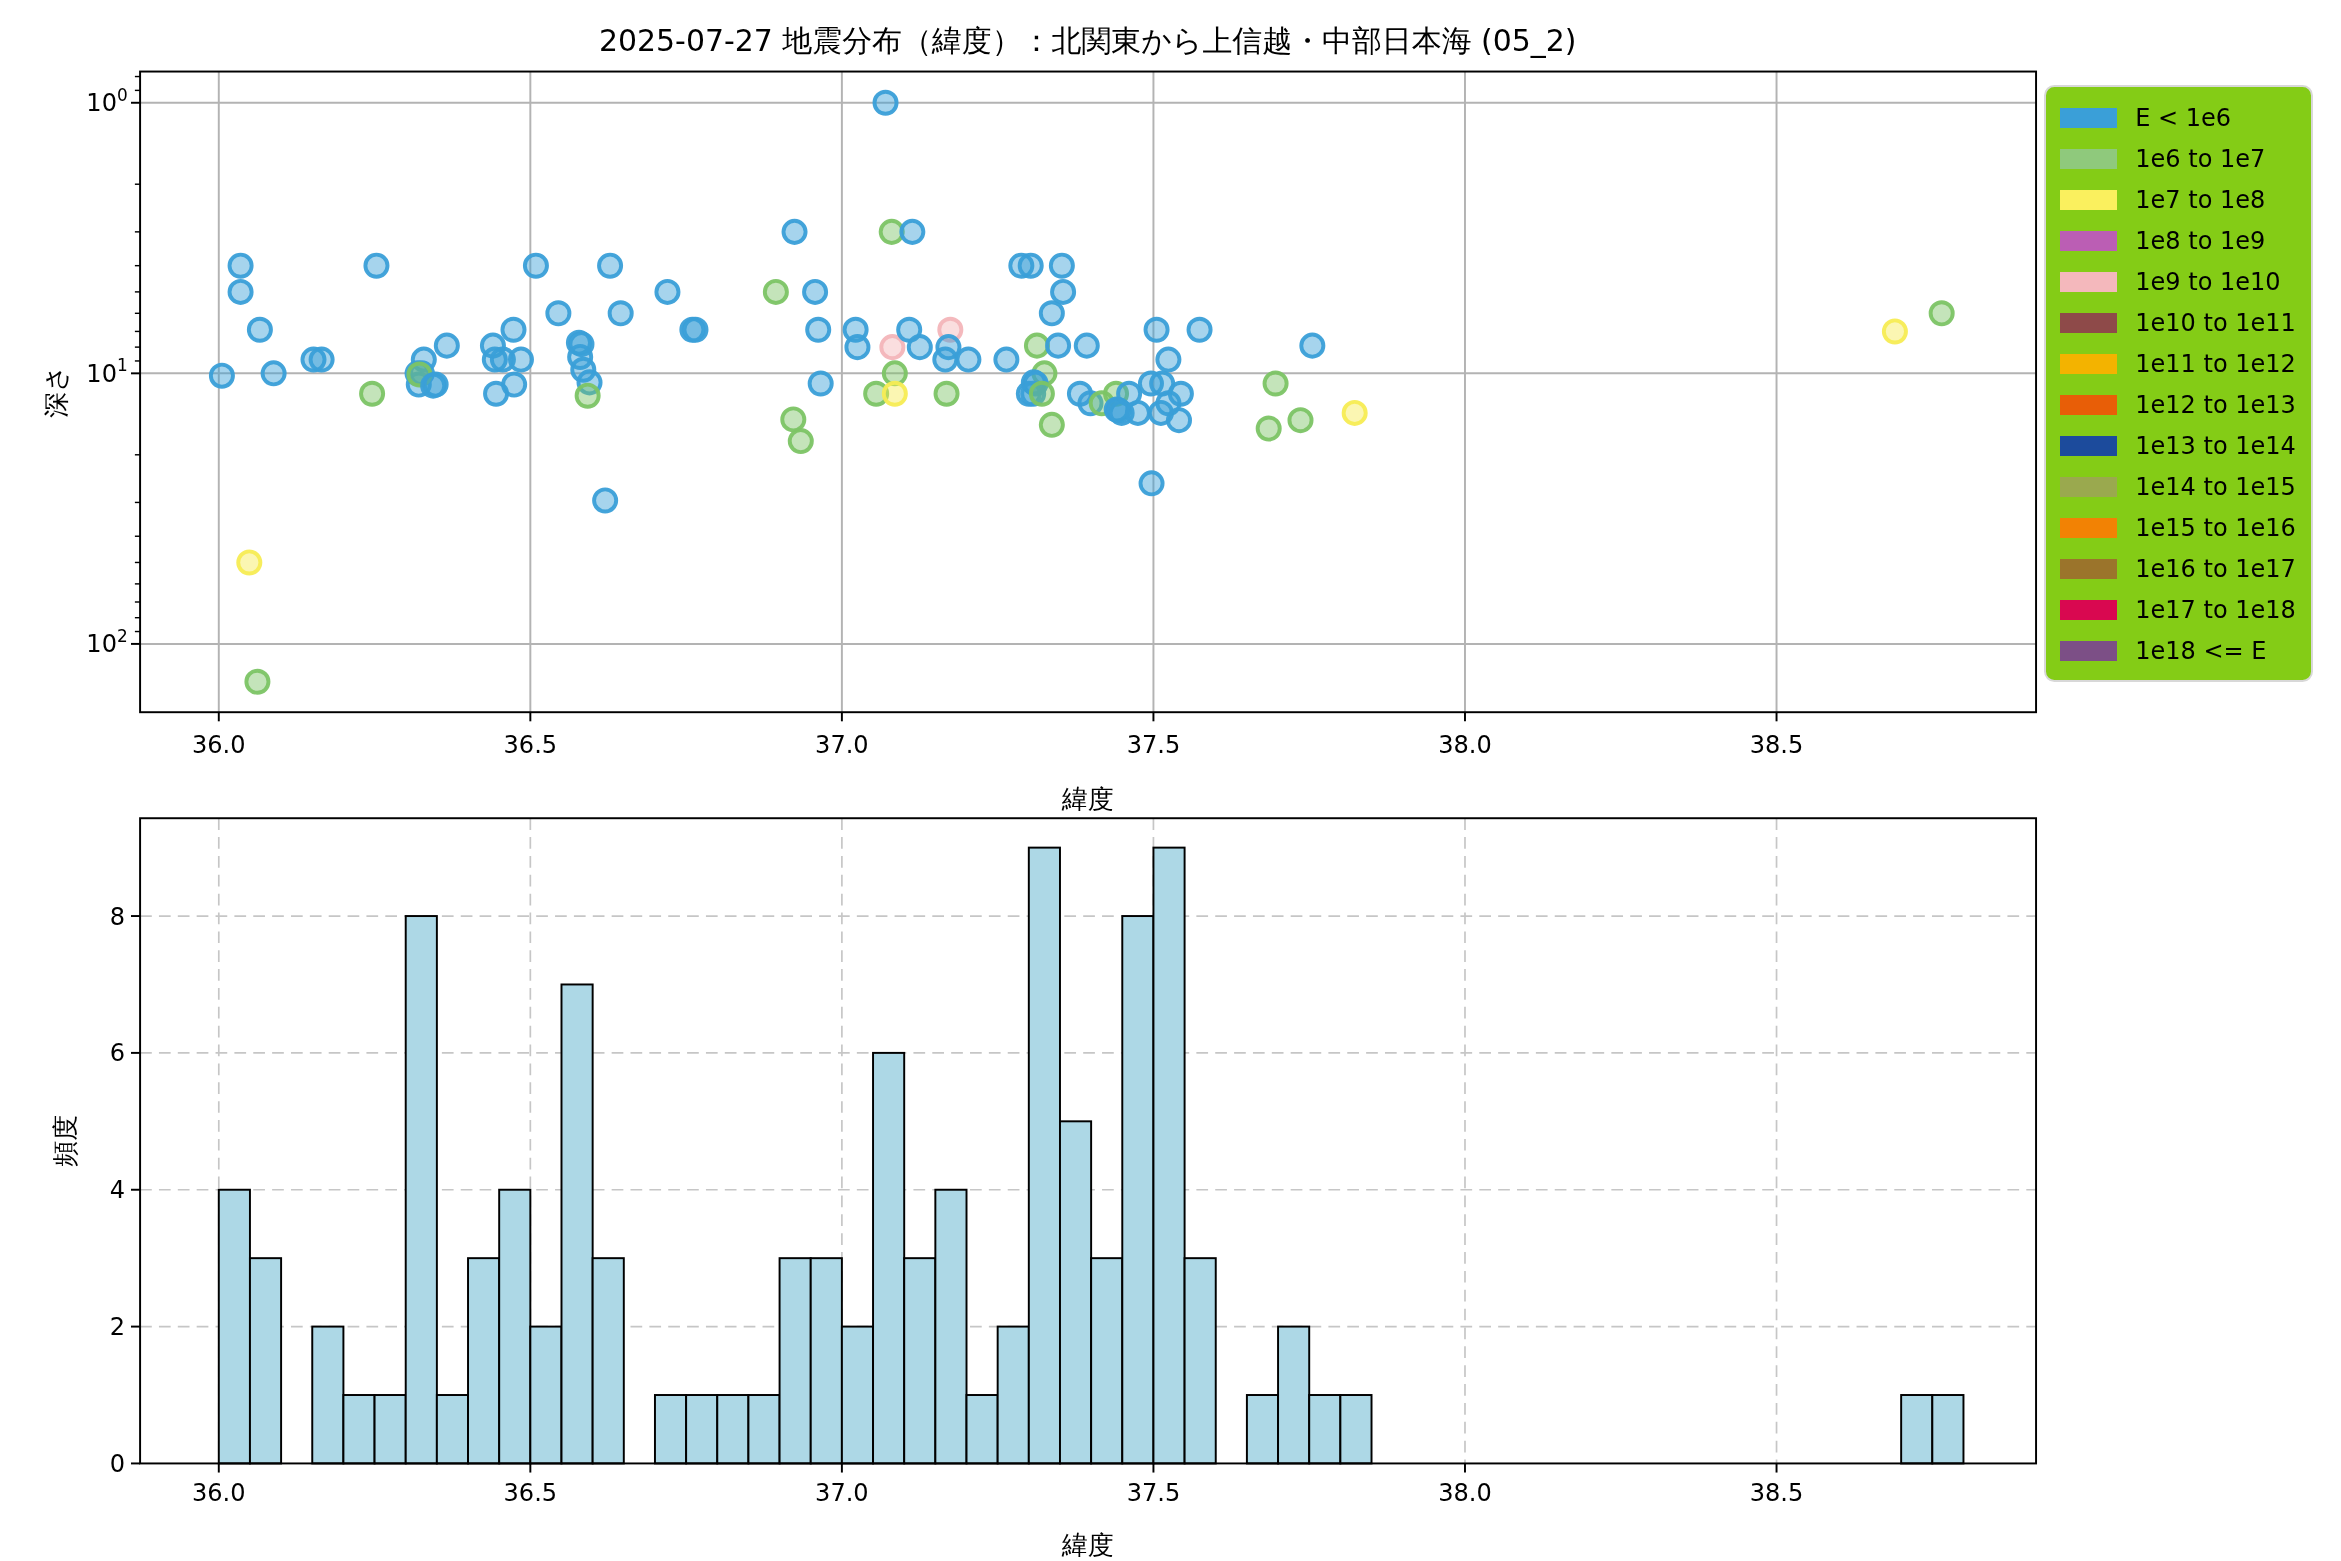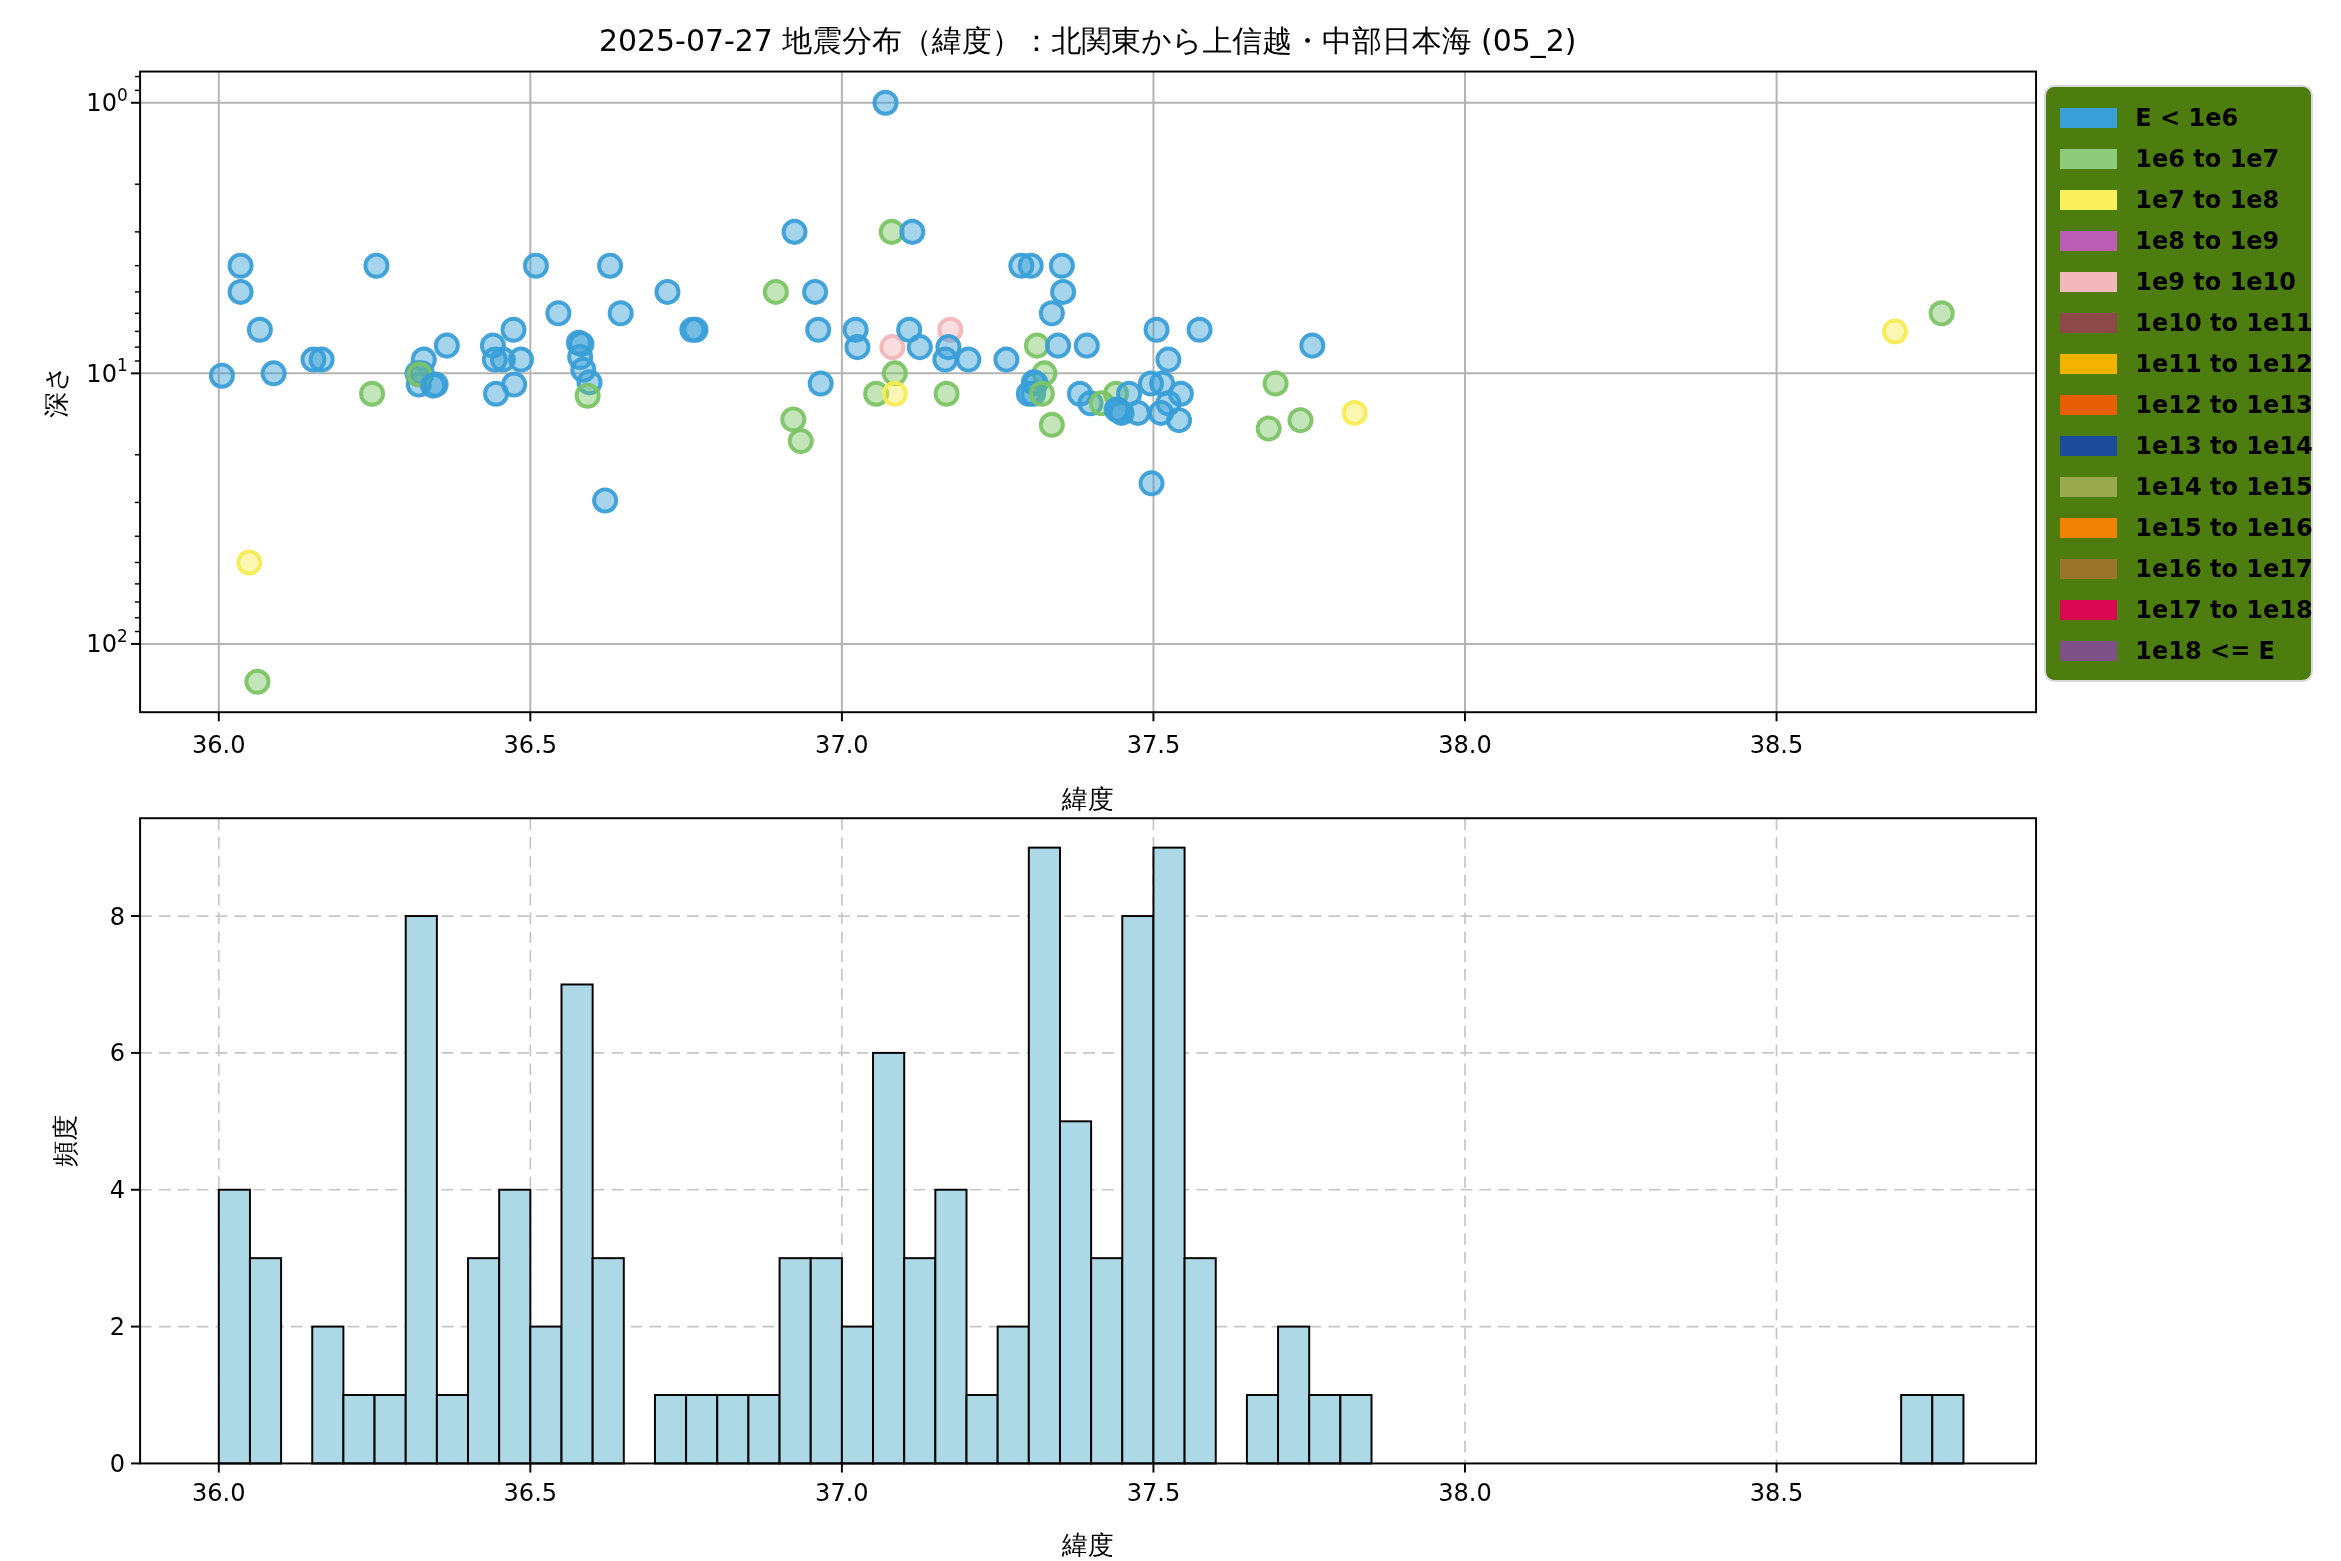--- a/index.html
+++ b/index.html
@@ -2,22 +2,22 @@
 <html style="font-size:10.4px"><head>
 <meta charset="utf-8">
 <style>
   html,body{margin:0;padding:0;background:#ffffff;}
   body{width:2342px;height:1561px;position:relative;font-family:"DejaVu Sans","Liberation Sans",sans-serif;}
   #figure{position:absolute;left:0;top:0;width:2342px;height:1561px;background:#ffffff;}
   svg{position:absolute;left:0;top:0;}
   svg text{fill:#000000;}
   .legend{
     position:absolute;left:2044px;top:85px;width:269px;
-    background:#4d7c0f;border:2px solid #d8d8d8;border-radius:10.4px;
-    box-sizing:border-box;padding:10.4px 0 9px 0;font-weight:bold;
+    background:#84cc16;border:2px solid #d8d8d8;border-radius:10.4px;
+    box-sizing:border-box;padding:10.4px 0 9px 0;
   }
   .legend-row{display:flex;align-items:center;height:41px;padding-left:14.3px;}
   .legend-swatch{width:57px;height:20px;flex:0 0 57px;}
   .legend-label{margin-left:18px;font-size:24px;color:#000;white-space:nowrap;}
 </style>
 </head>
 <body>
 
 <div id="figure">
   <svg id="fig-svg" width="2342" height="1561" viewBox="0 0 3600 2400">

